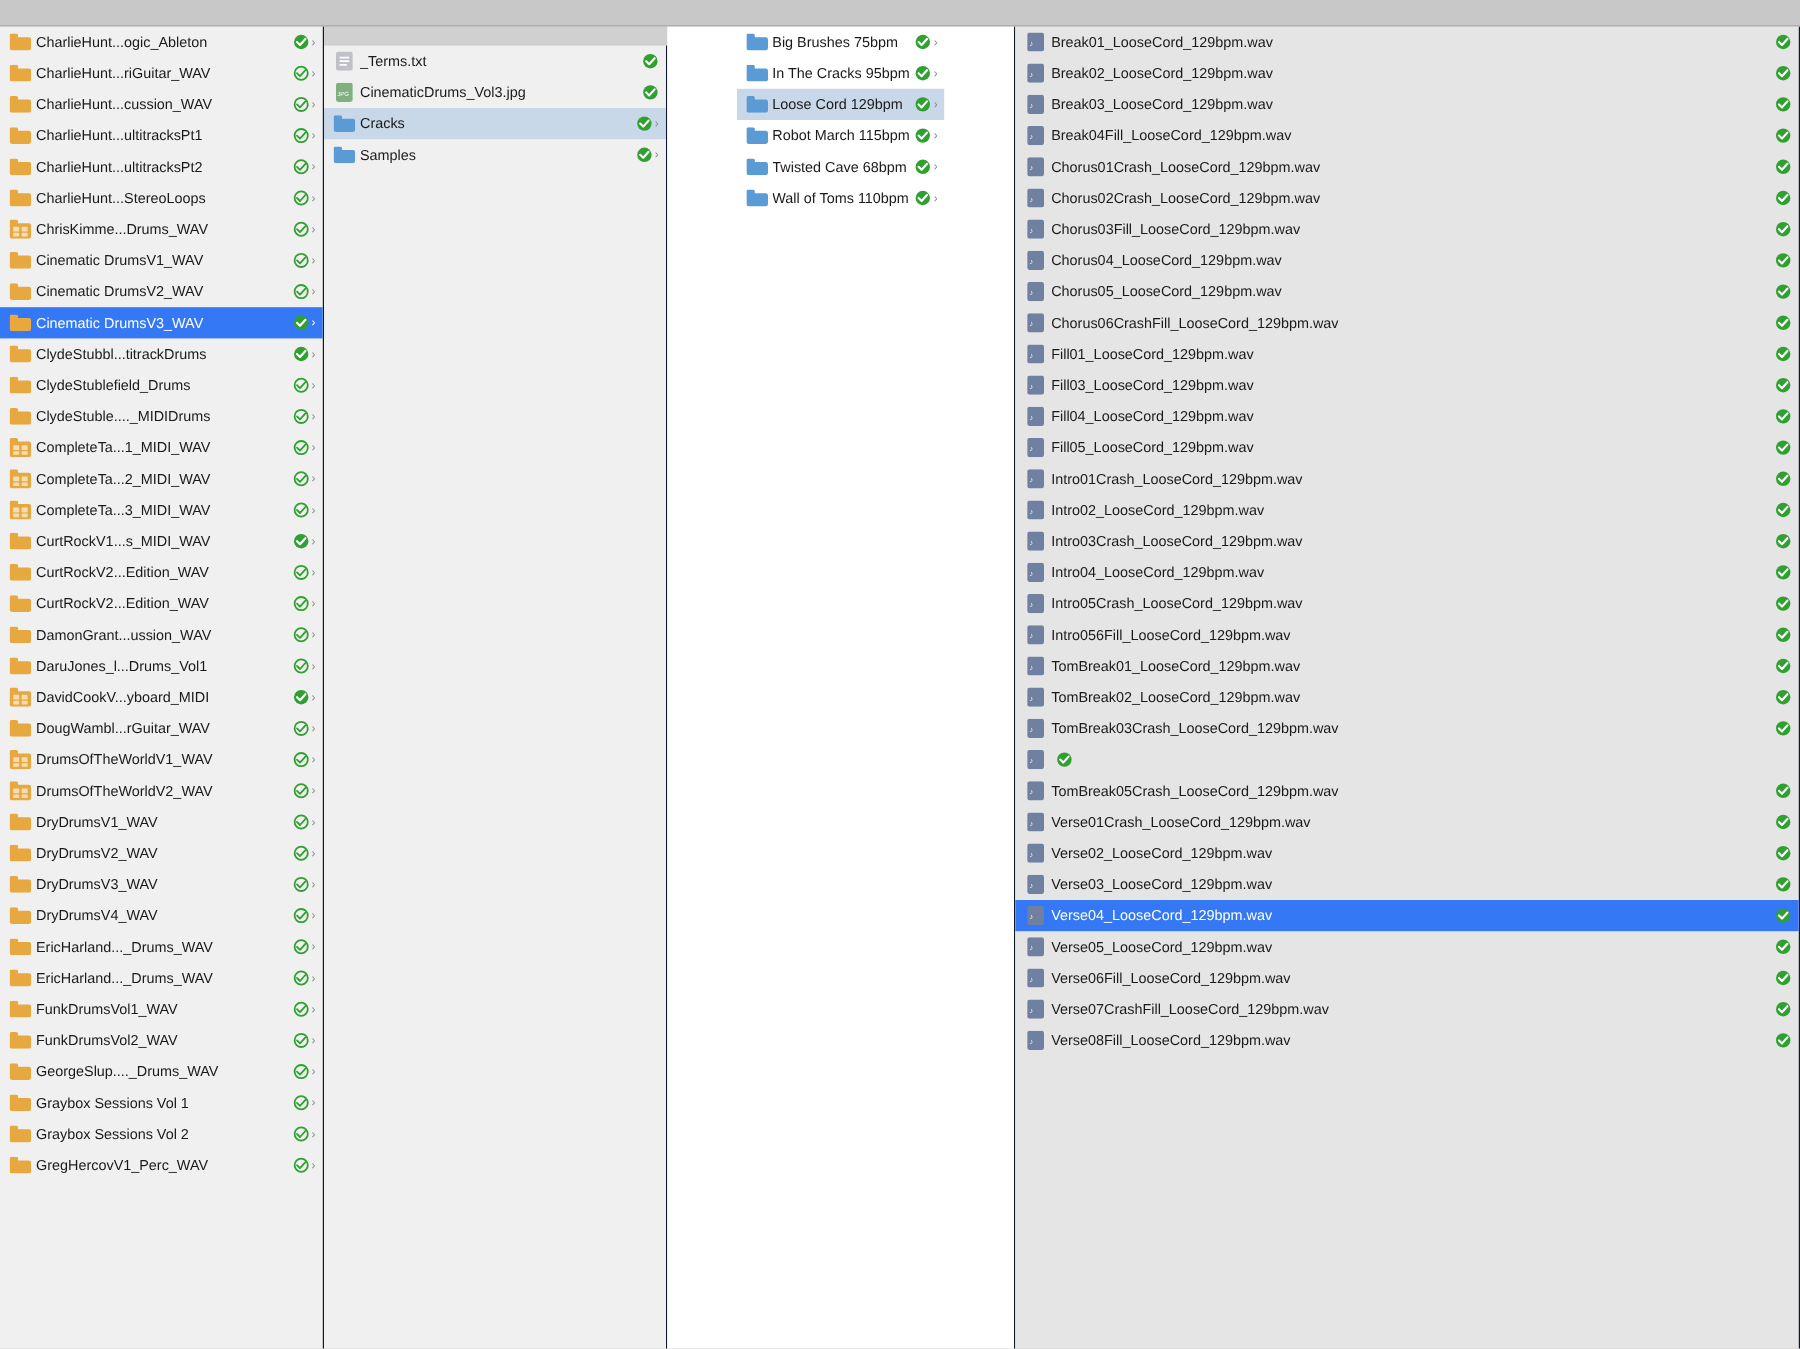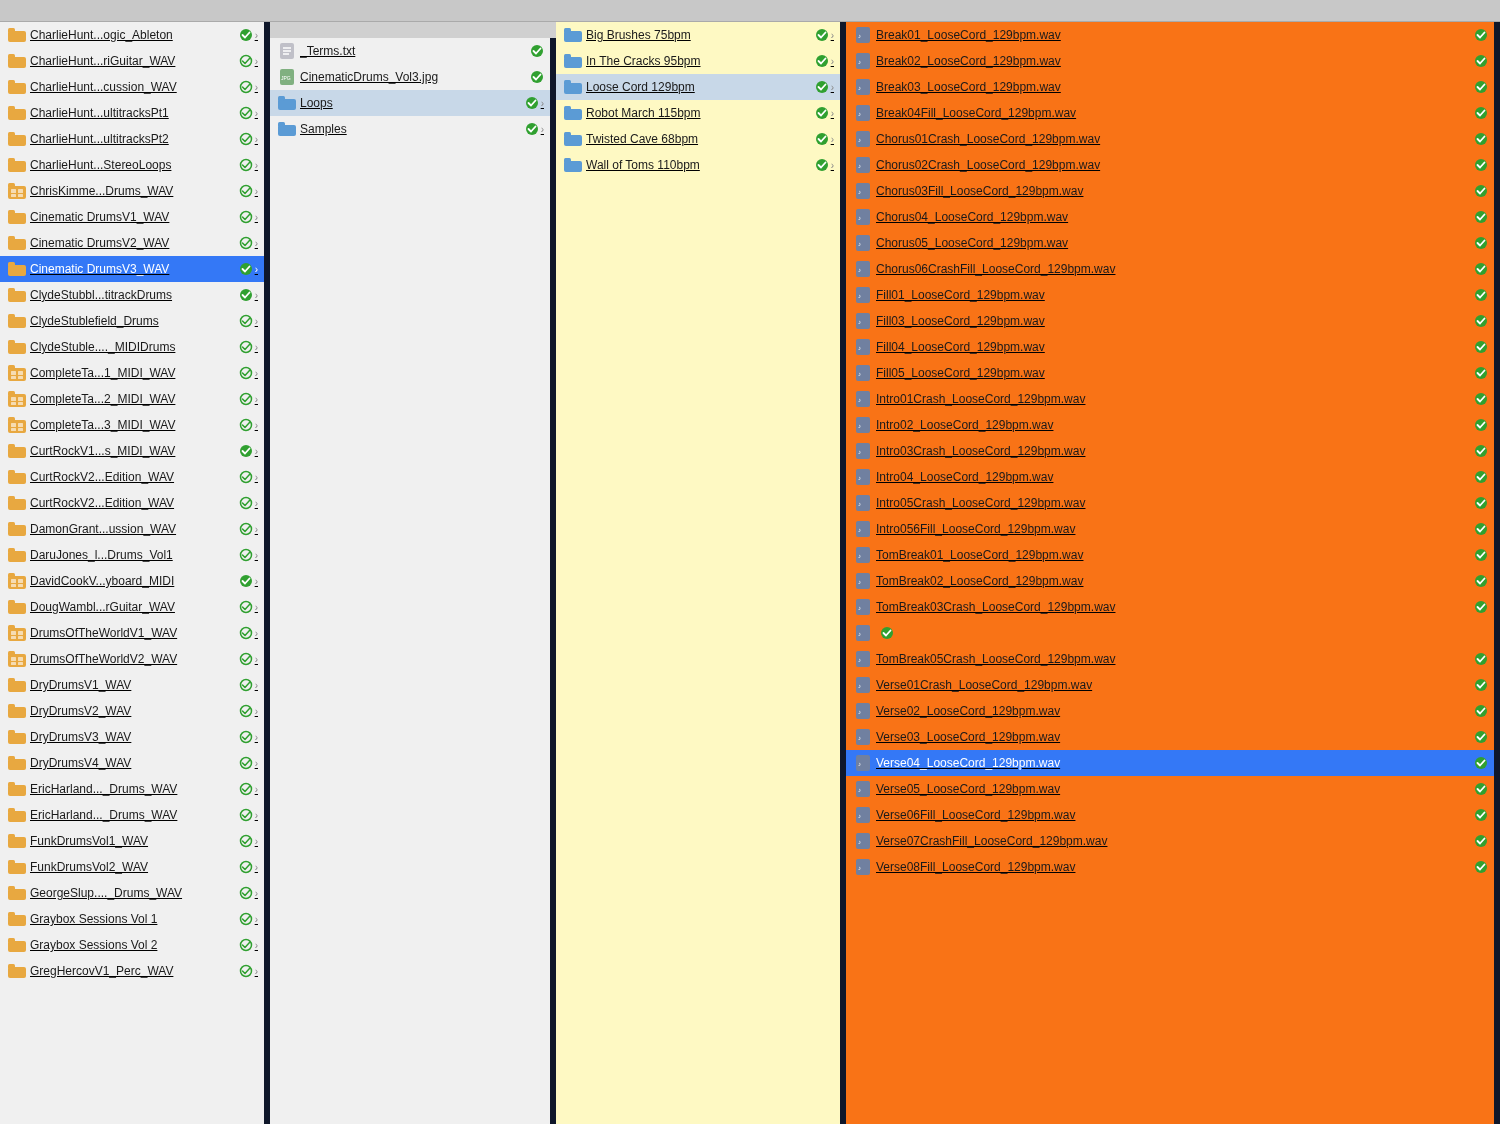--- a/index.html
+++ b/index.html
@@ -35,43 +35,43 @@
       display: flex;
       flex: 1;
       overflow: hidden;
     }
 
     
     .panel {
       display: flex;
       flex-direction: column;
       overflow: hidden;
-      border-right: 6px solid #0f172a;
-      text-decoration: underline;
+      border-right: 1px solid #0f172a;
     }
 
     .panel-1 {
       width: 270px;
       background: #f0f0f0;
     }
 
     .panel-2 {
       width: 286px;
       background: #f0f0f0;
       margin-top: 16px;
     }
 
     .panel-3 {
       width: 290px;
-      background: #fef9c3;
+      background: #ffffff;
+      align-items: center;
     }
 
     .panel-4 {
       flex: 1;
-      background: #f97316;
+      background: #e5e5e5;
     }
 
     .panel-scroll {
       overflow-y: auto;
       overflow-x: hidden;
       flex: 1;
     }
 
     .panel-scroll::-webkit-scrollbar {
       width: 8px;
@@ -815,21 +815,21 @@
     </svg>
             </span>
           </div>
           <div class="file-item highlighted">
             <div class="item-icon">
               <svg width="18" height="14" viewBox="0 0 18 14">
       <rect x="0" y="3" width="18" height="11" rx="2" fill="#5b9bd5"></rect>
       <rect x="0" y="0" width="7" height="5" rx="1.5" fill="#5b9bd5"></rect>
     </svg>
             </div>
-            <span class="item-name">Loops</span>
+            <span class="item-name">Cracks</span>
             <span class="item-status">
               <svg width="14" height="14" viewBox="0 0 14 14">
       <circle cx="7" cy="7" r="6" fill="#30a030"></circle>
       <polyline points="3.5,7 6,9.5 10.5,4.5" stroke="white" stroke-width="1.8" fill="none" stroke-linecap="round" stroke-linejoin="round"></polyline>
     </svg>
             </span>
             <span class="item-arrow">›</span>
           </div>
           <div class="file-item">
             <div class="item-icon">

